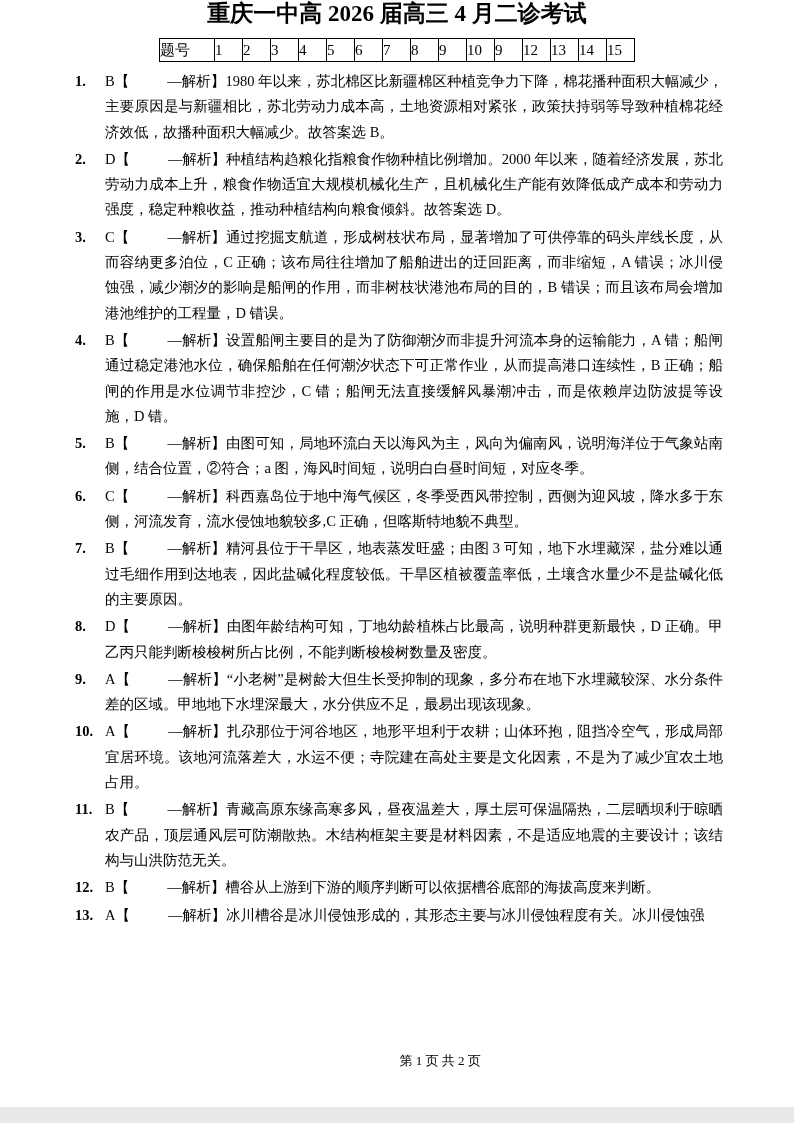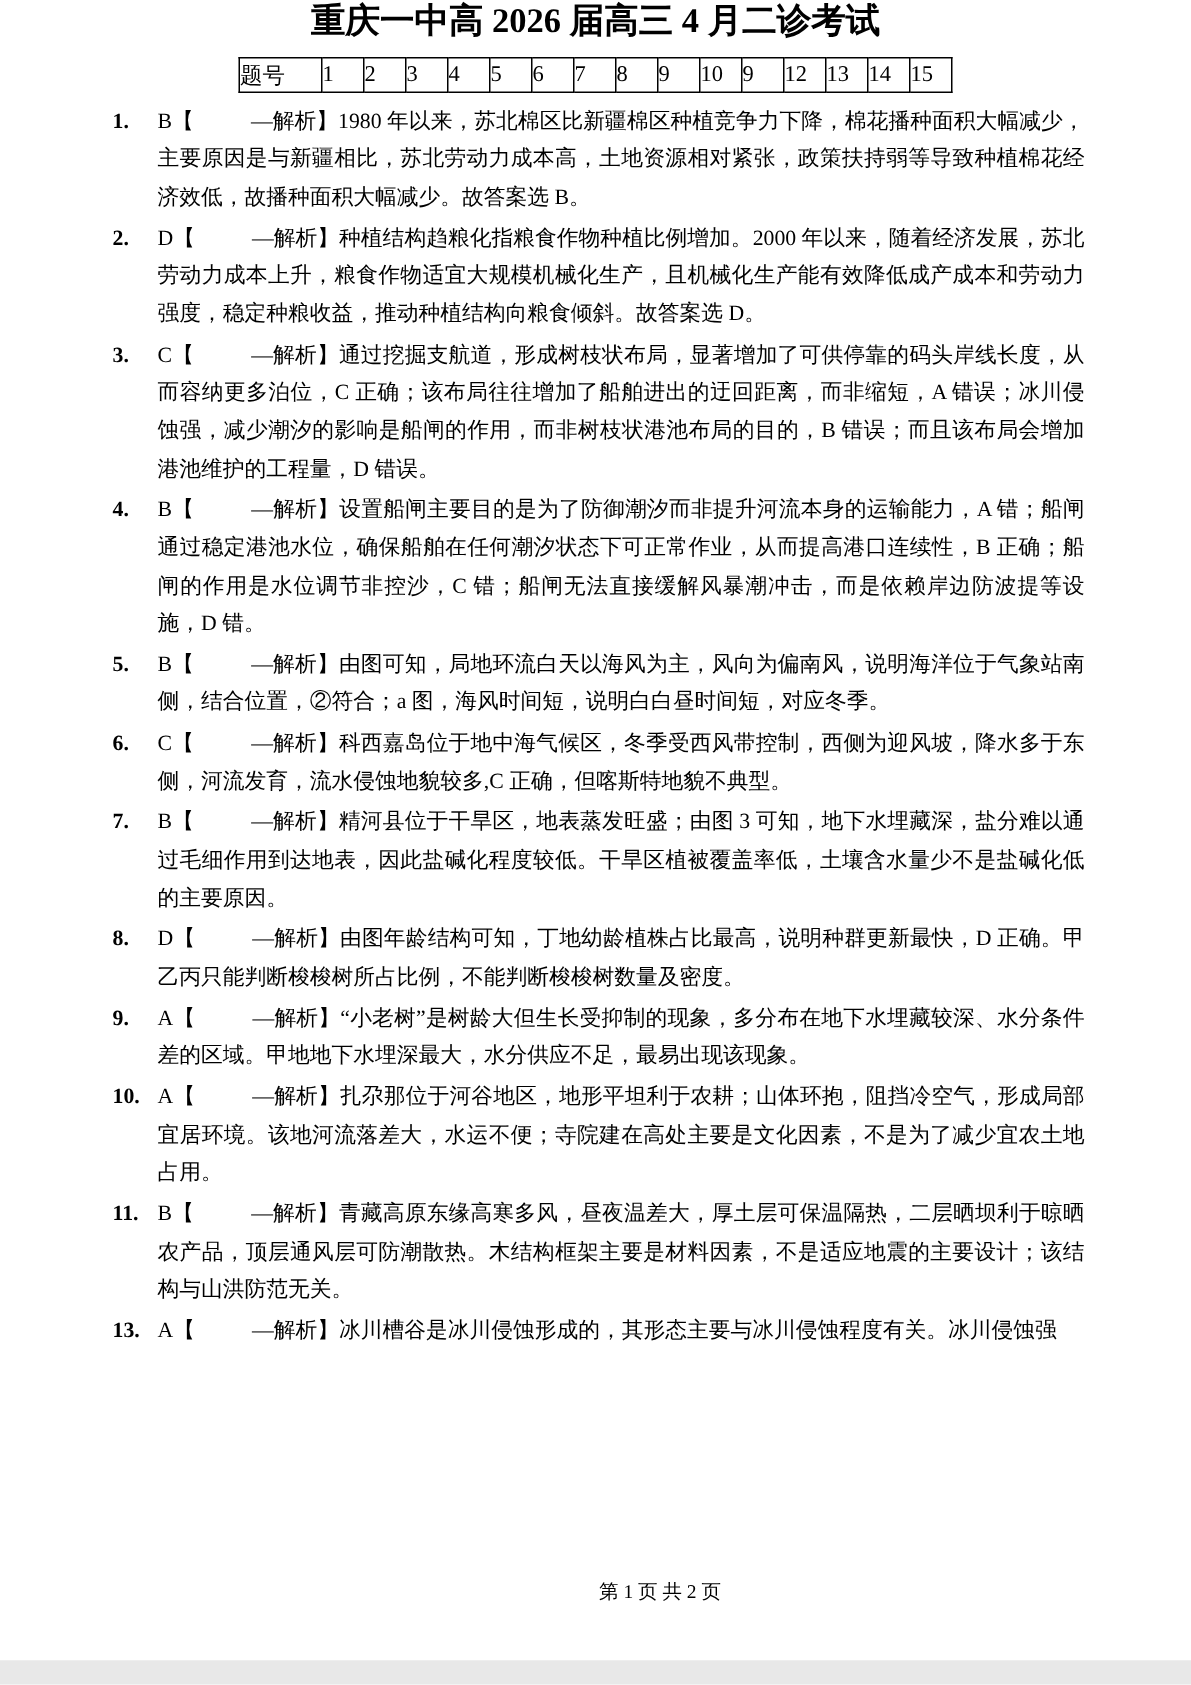--- a/index.html
+++ b/index.html
@@ -127,20 +127,24 @@
     <div class="item">
       <span class="num">10.</span>
       <div class="body"><span>A</span><span>【</span><span class="bracket-gap"></span><span>—解析】</span><span>扎尕那位于河谷地区，地形平坦利于农耕；山体环抱，阻挡冷空气，形成局部宜居环境。该地河流落差大，水运不便；寺院建在高处主要是文化因素，不是为了减少宜农土地占用。</span></div>
     </div>
 
     <div class="item">
       <span class="num">11.</span>
       <div class="body"><span>B</span><span>【</span><span class="bracket-gap"></span><span>—解析】</span><span>青藏高原东缘高寒多风，昼夜温差大，厚土层可保温隔热，二层晒坝利于晾晒农产品，顶层通风层可防潮散热。木结构框架主要是材料因素，不是适应地震的主要设计；该结构与山洪防范无关。</span></div>
     </div>
 
+    <div class="item">
+      <span class="num">12.</span>
+      <div class="body"><span>B</span><span>【</span><span class="bracket-gap"></span><span>—解析】</span><span>槽谷从上游到下游的顺序判断可以依据槽谷底部的海拔高度来判断。</span></div>
+    </div>
 
     <div class="item">
       <span class="num">13.</span>
       <div class="body"><span>A</span><span>【</span><span class="bracket-gap"></span><span>—解析】</span><span>冰川槽谷是冰川侵蚀形成的，其形态主要与冰川侵蚀程度有关。冰川侵蚀强</span></div>
     </div>
 
   </div>
 
   <div class="footer">第 1 页 共 2 页</div>
 

